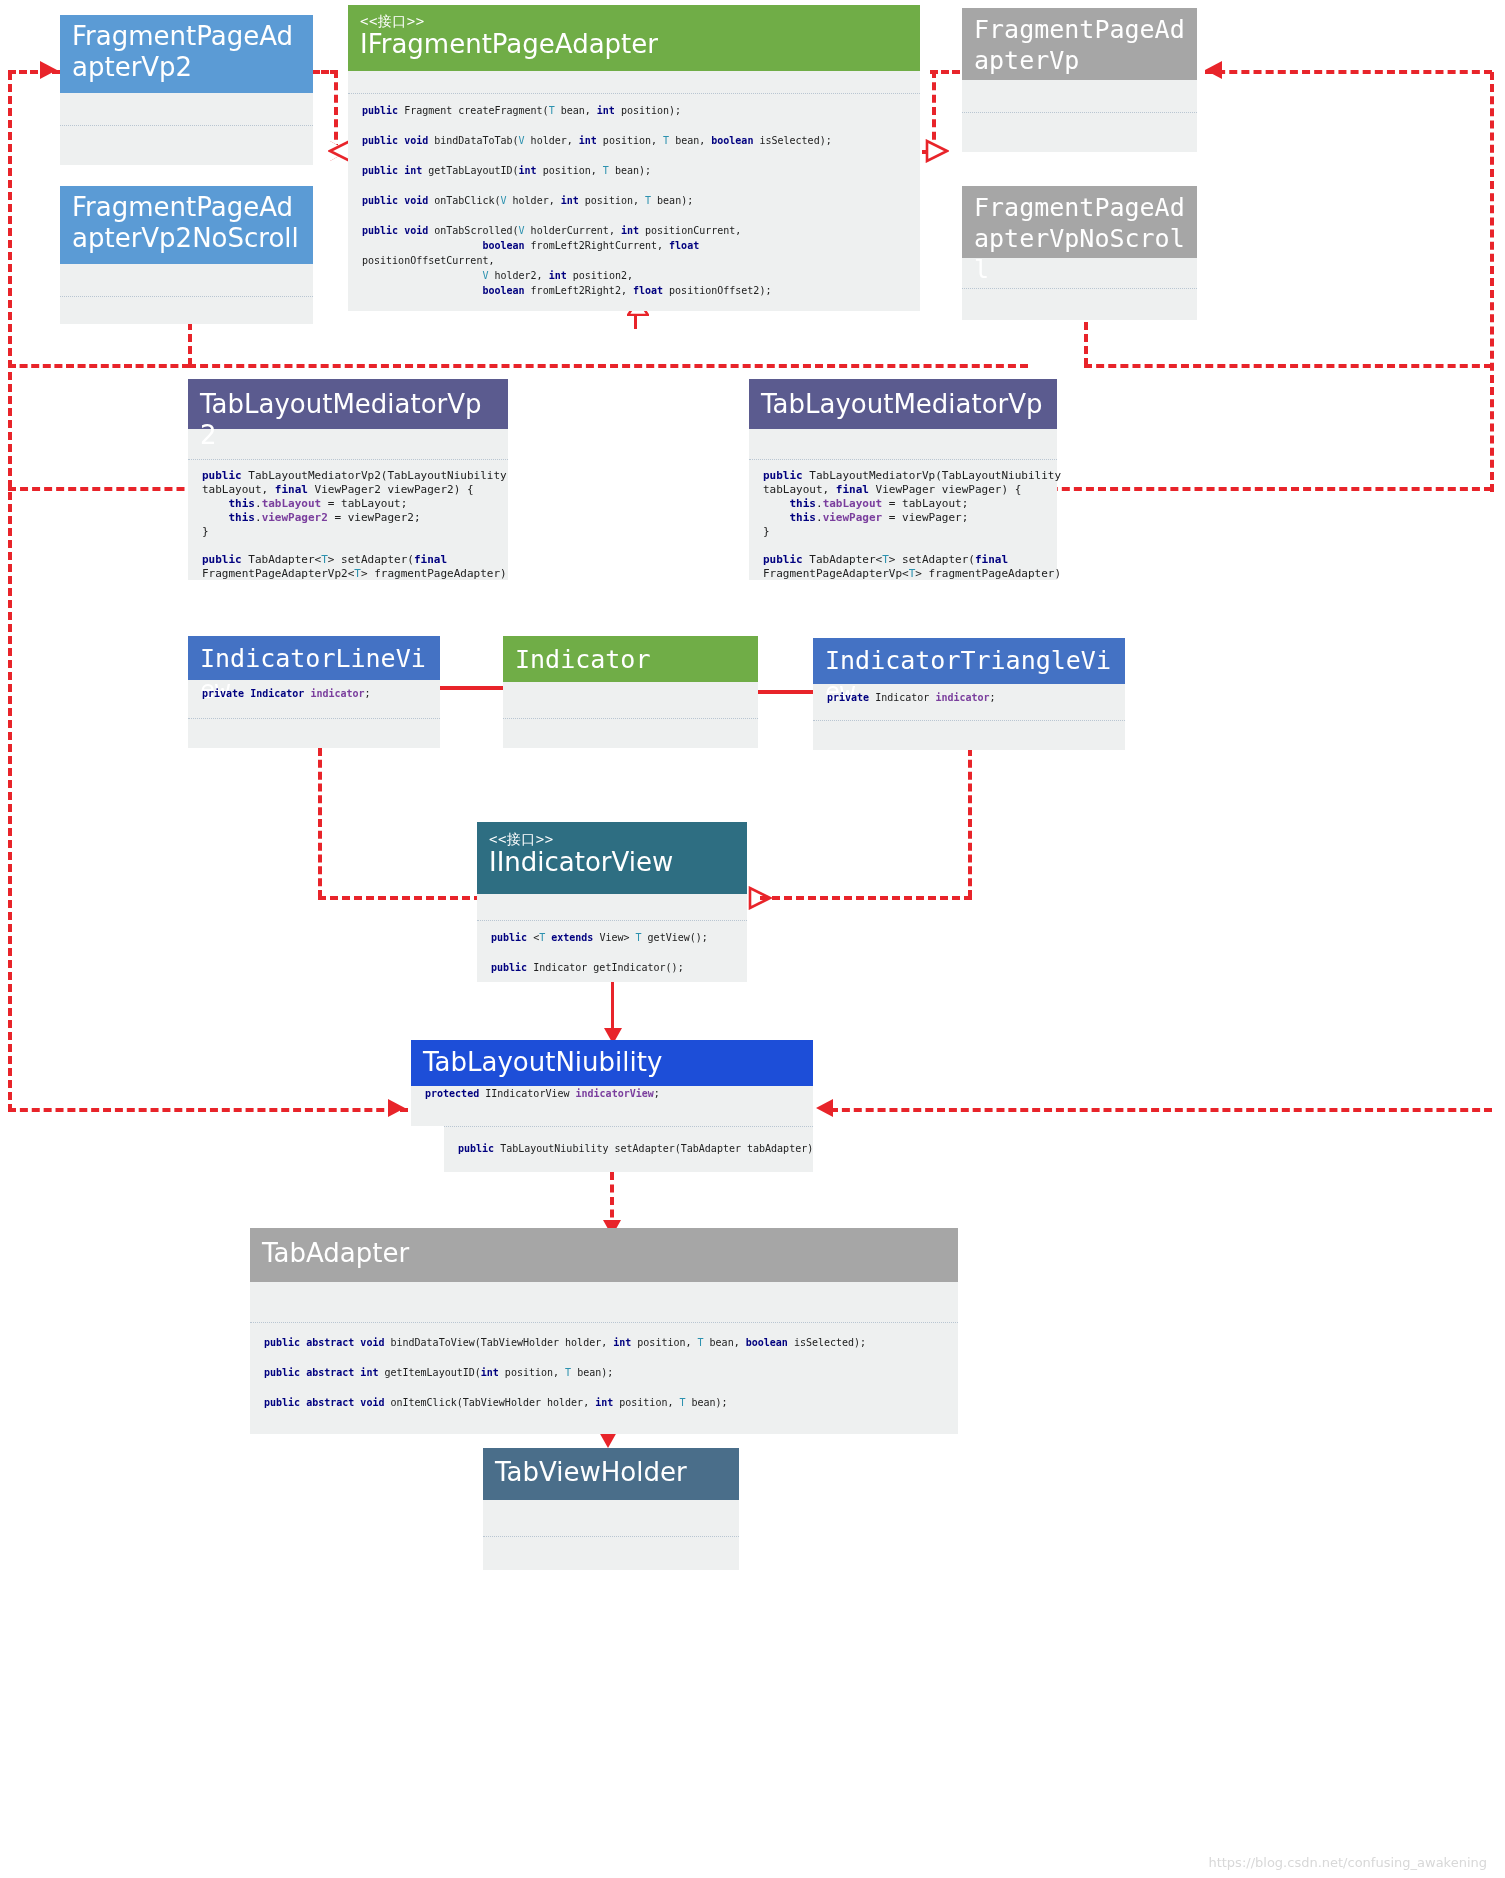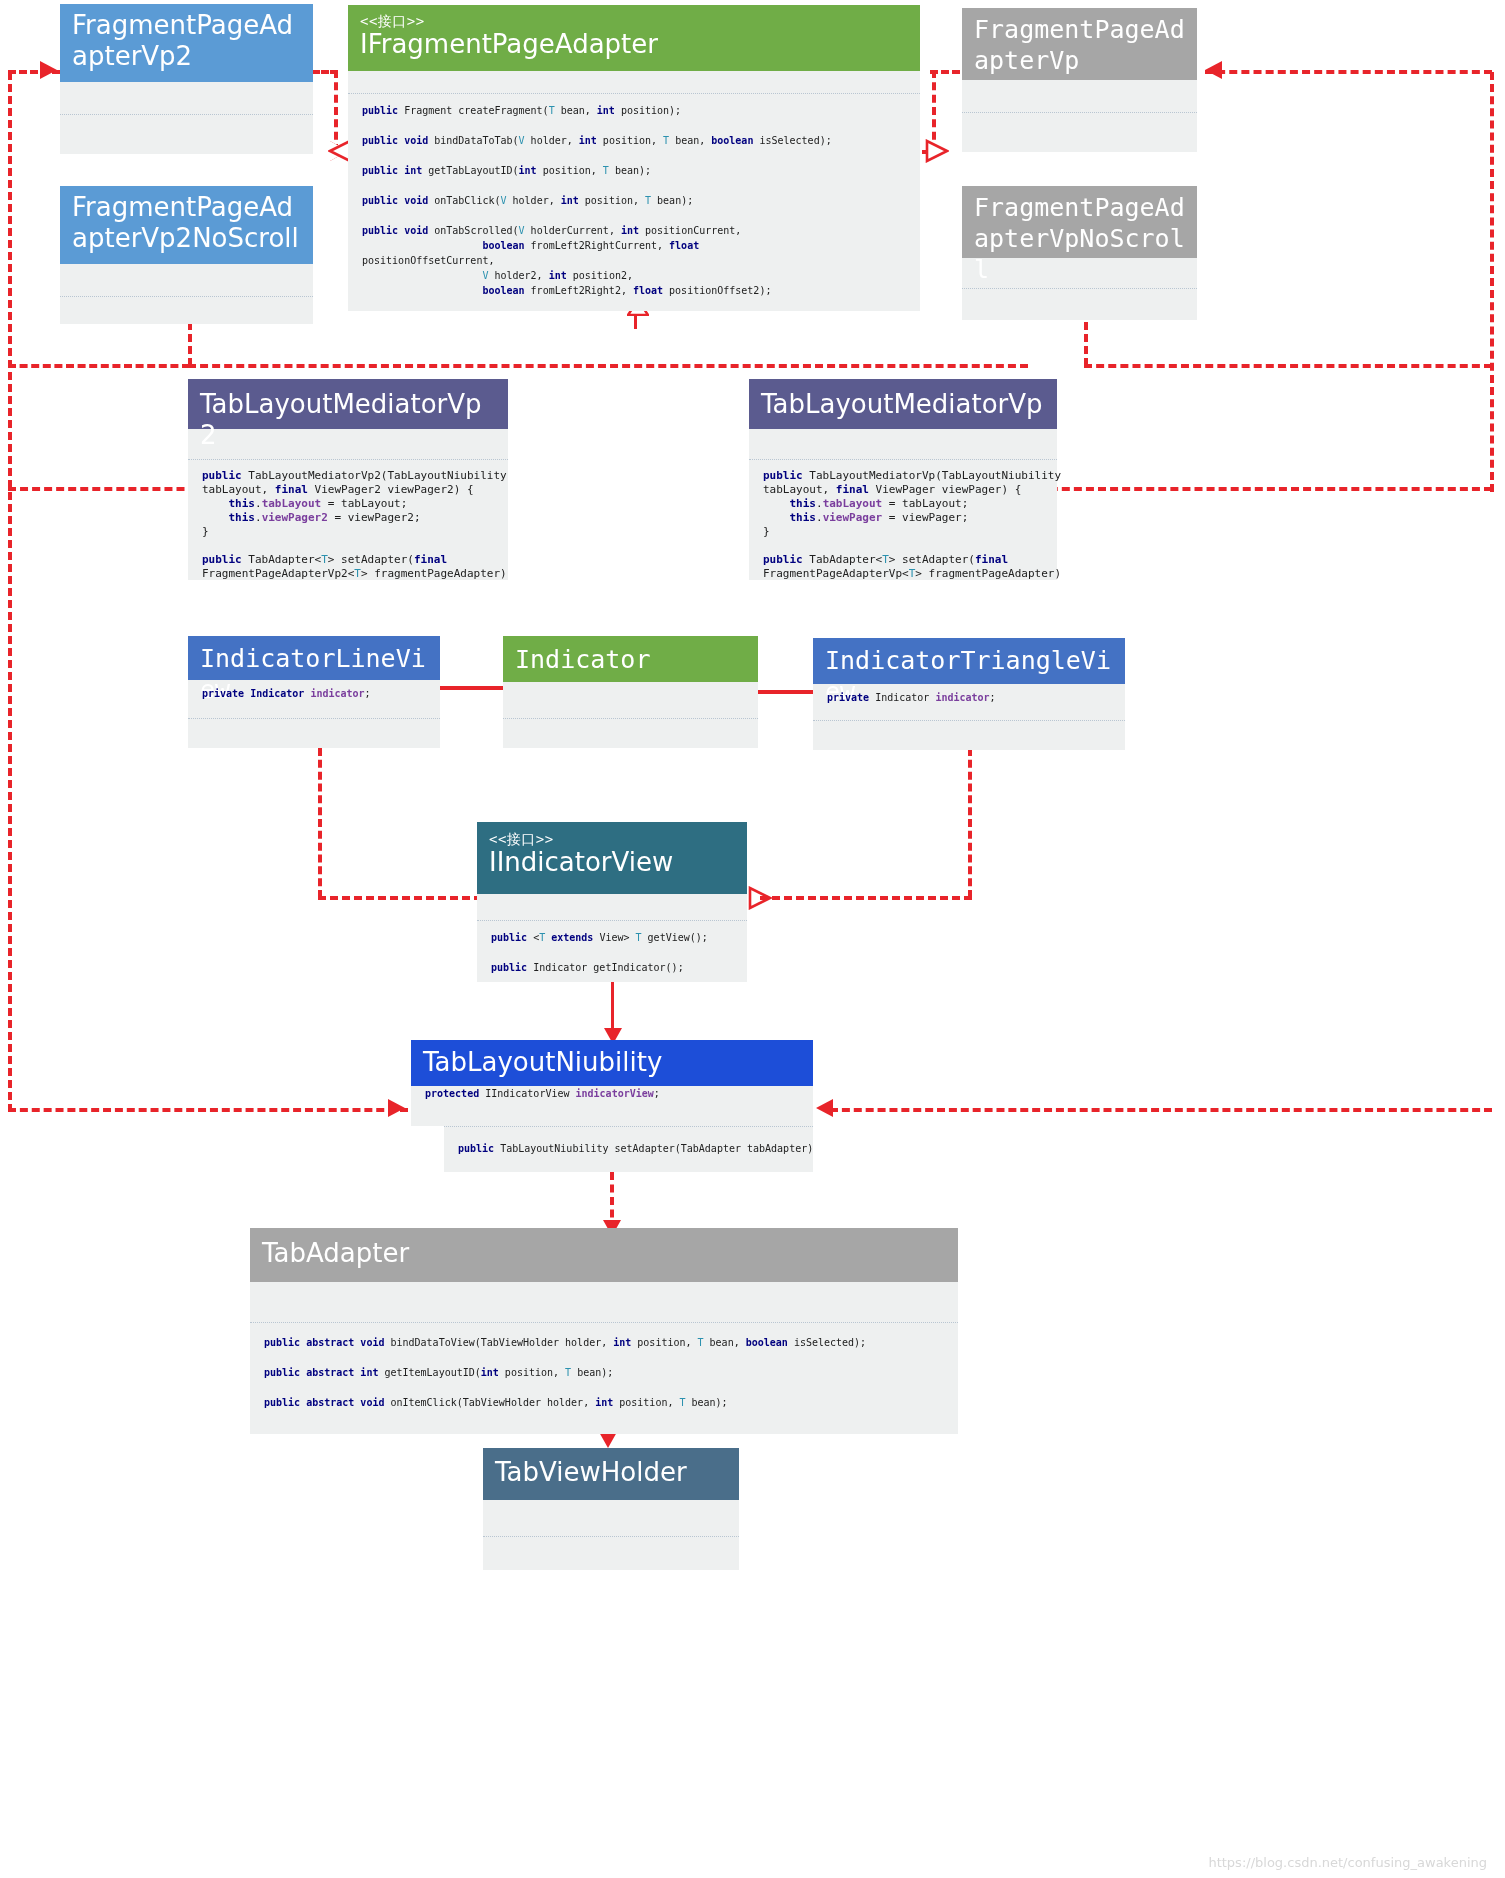--- a/index.html
+++ b/index.html
@@ -104,21 +104,21 @@
   <div class="dl v" style="left:610px;top:1172px;height:58px;"></div>
   <svg width="20" height="18" style="position:absolute;left:602px;top:1218px;">
     <polygon points="10,18 1,2 19,2" fill="#e8242a"></polygon>
   </svg>
 
   <div class="dl v" style="left:606px;top:1398px;height:42px;"></div>
   <svg width="20" height="18" style="position:absolute;left:598px;top:1430px;">
     <polygon points="10,18 1,2 19,2" fill="#e8242a"></polygon>
   </svg>
 
-  <div class="uml" style="left:60px;top:4px;width:253px;">
+  <div class="uml" style="left:60px;top:15px;width:253px;">
     <div class="hdr" style="background:#5b9bd5;height:78px;">
       <div class="nm">FragmentPageAdapterVp2</div>
     </div>
     <div class="sect" style="height:32px;"></div>
     <div class="sect line" style="height:40px;"></div>
   </div>
 
   <div class="uml" style="left:60px;top:186px;width:253px;">
     <div class="hdr" style="background:#5b9bd5;height:78px;">
       <div class="nm">FragmentPageAdapterVp2NoScroll</div>

